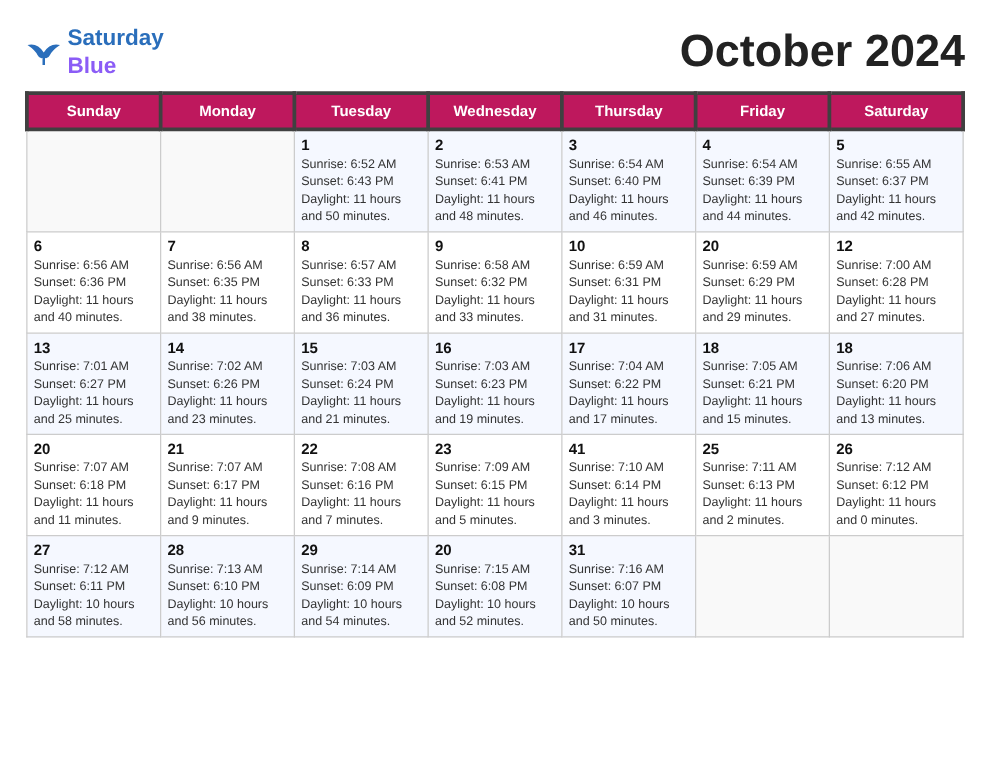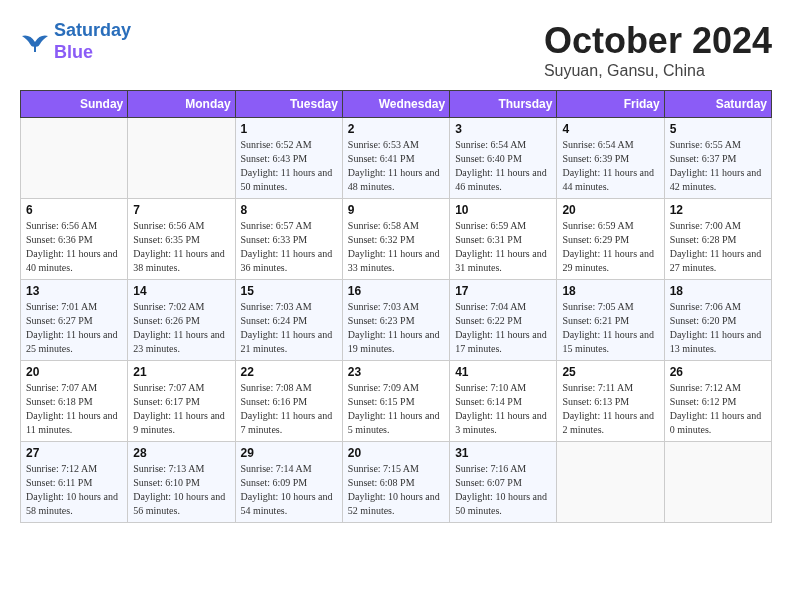--- a/index.html
+++ b/index.html
@@ -28,42 +28,43 @@
       line-height: 1.2;
     }
     .logo-text span {
       color: #2a6ebb;
     }
     .logo-bird {
       width: 30px;
       height: 24px;
     }
     .title-block {
+      text-align: right;
     }
     .month-title {
       font-size: 36px;
       font-weight: bold;
       color: #222;
     }
     .subtitle {
       font-size: 16px;
       color: #444;
     }
     .calendar {
       width: 100%;
       border-collapse: collapse;
       font-size: 11px;
     }
     .calendar th {
-      background: #8b5cf6;
+      background: #be185d;
       color: #fff;
       padding: 6px 4px;
-      text-align: right;
+      text-align: center;
       font-size: 12px;
-      border: 1px solid #404040;
+      border: 3px solid #404040;
     }
     .calendar td {
       vertical-align: top;
       padding: 4px 5px;
       border: 1px solid #ccc;
       width: calc(100% / 7);
       height: 80px;
       background: #fff;
     }
     .calendar tr:nth-child(odd) td {
@@ -75,21 +76,20 @@
     .day-num {
       font-weight: bold;
       font-size: 12px;
       margin-bottom: 2px;
       color: #111;
     }
     .day-info {
       color: #333;
       font-size: 10px;
       line-height: 1.4;
-      font-family: Liberation Serif, serif;
     }
     .empty {
       background: #f9f9f9 !important;
     }
   </style>
 </head>
 <body>
 
 <div class="header">
   <div class="logo">
@@ -97,21 +97,20 @@
       <path d="M15 12 Q20 4 28 6 Q22 10 20 14 Q18 18 15 16 Q12 18 10 14 Q8 10 2 6 Q10 4 15 12Z" fill="#2a6ebb"></path>
       <path d="M15 14 L15 22" stroke="#2a6ebb" stroke-width="2"></path>
     </svg>
     <div class="logo-text">
       <div><span>Saturday</span></div>
       <div><span style="color:#8b5cf6">Blue</span></div>
     </div>
   </div>
   <div class="title-block">
     <div class="month-title">October 2024</div>
-    <div class="subtitle">Suyuan, Gansu, China</div>
   </div>
 </div>
 
 <table class="calendar">
   <thead>
     <tr>
     <th>Sunday</th>
         <th>Monday</th>
         <th>Tuesday</th>
         <th>Wednesday</th>

